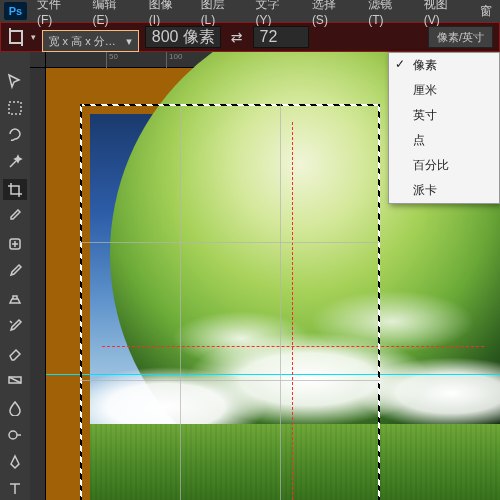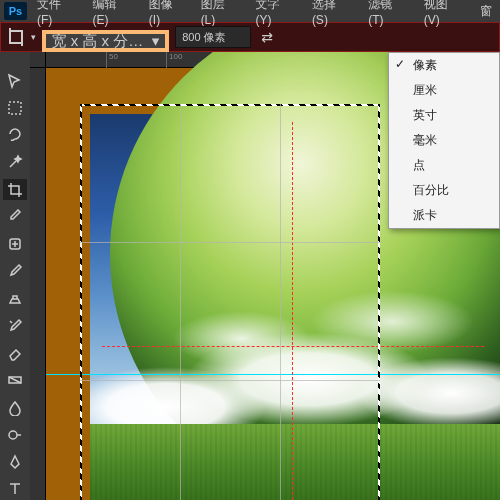--- a/index.html
+++ b/index.html
@@ -7,23 +7,23 @@
 
 .menubar { background: #3a3a3a; height: 22px; display: flex; align-items: center; padding-left: 4px; gap: 2px; }
 .ps-logo { width: 24px; height: 18px; background: #001e36; color: #31a8ff; font-weight: bold; font-size: 11px; display: flex; align-items: center; justify-content: center; border-radius: 2px; margin-right: 0; }
 .menu-item { color: #ccc; font-size: 12px; padding: 2px 8px; cursor: pointer; }
 
 .options-bar { background: #3a1010; border: 1px solid #8b1a1a; height: 30px; display: flex; align-items: center; padding: 0 6px; gap: 6px; }
 .crop-icon { width: 18px; height: 18px; position: relative; }
 .crop-icon::before { content: ''; position: absolute; left: 2px; top: 0; width: 10px; height: 14px; border-left: 2px solid #ccc; border-bottom: 2px solid #ccc; }
 .crop-icon::after { content: ''; position: absolute; left: 4px; top: 2px; width: 10px; height: 14px; border-top: 2px solid #ccc; border-right: 2px solid #ccc; }
 .chevron { color: #ccc; font-size: 9px; }
-.preset-dd { background: #404040; color: #ccc; border: 4px solid #fdba74; height: 22px; padding: 0 22px 0 6px; font-size: 15px; display: flex; align-items: center; position: relative; min-width: 90px; margin-top: 8px; }
+.preset-dd { background: #404040; color: #ccc; border: 1px solid #fdba74; height: 22px; padding: 0 22px 0 6px; font-size: 11px; display: flex; align-items: center; position: relative; min-width: 90px; margin-top: 8px; }
 .preset-dd::after { content: '▾'; position: absolute; right: 6px; color: #ccc; }
-.num-input { background: #2a2a2a; color: #ccc; border: 1px solid #111; height: 22px; width: 76px; padding: 0 6px; font-size: 11px; }
+.num-input { background: #2a2a2a; color: #ccc; border: 1px solid #111; height: 22px; width: 76px; padding: 0 6px; font-size: 16px; }
 .swap-icon { color: #ccc; font-size: 14px; cursor: pointer; padding: 0 4px; }
 .unit-btn { background: #404040; color: #ccc; border: 1px solid #222; height: 22px; padding: 0 8px; font-size: 11px; cursor: pointer; margin-left: auto; }
 
 .workspace { position: relative; height: calc(500px - 52px); display: flex; }
 .toolbar { width: 30px; background: #3a3a3a; padding-top: 18px; display: flex; flex-direction: column; align-items: center; gap: 6px; }
 .tool { width: 24px; height: 24px; display: flex; align-items: center; justify-content: center; cursor: pointer; color: #ccc; position: relative; }
 .tool.active { background: #222; }
 .tool svg { width: 16px; height: 16px; stroke: #ccc; fill: none; stroke-width: 1.5; }
 
 .tab-well { position: absolute; left: 30px; top: 0; height: 14px; width: 56px; background: #252525; }
@@ -78,20 +78,22 @@
   <div class="menu-item">视图(V)</div>
   <div class="menu-item">窗</div>
 </div>
 
 <div class="options-bar">
   <div class="crop-icon"></div>
   <span class="chevron">▾</span>
   <div class="preset-dd">宽 x 高 x 分…</div>
   <input class="num-input" value="800 像素" style="">
   <span class="swap-icon">⇄</span>
+  <input class="num-input" style="width: 56px;" value="72">
+  <button class="unit-btn">像素/英寸</button>
 </div>
 
 <div class="workspace">
   <div class="toolbar">
     <div class="tool">
         <svg viewBox="0 0 16 16">
           <path d="M2 2l3 12 2-5 5-2z"></path>
         </svg>
       </div>
     <div class="tool">
@@ -212,17 +214,16 @@
           <div class="gh" style="top:66.6%"></div>
       </div>
     </div>
   </div>
 </div>
 
 <div class="dropdown" id="unit-menu">
     <div class="dd-item checked">像素</div>
     <div class="dd-item">厘米</div>
     <div class="dd-item">英寸</div>
-    <div class="dd-item">毫米</div>
     <div class="dd-item">点</div>
     <div class="dd-item">百分比</div>
     <div class="dd-item">派卡</div>
   </div>
 
 </body></html>

